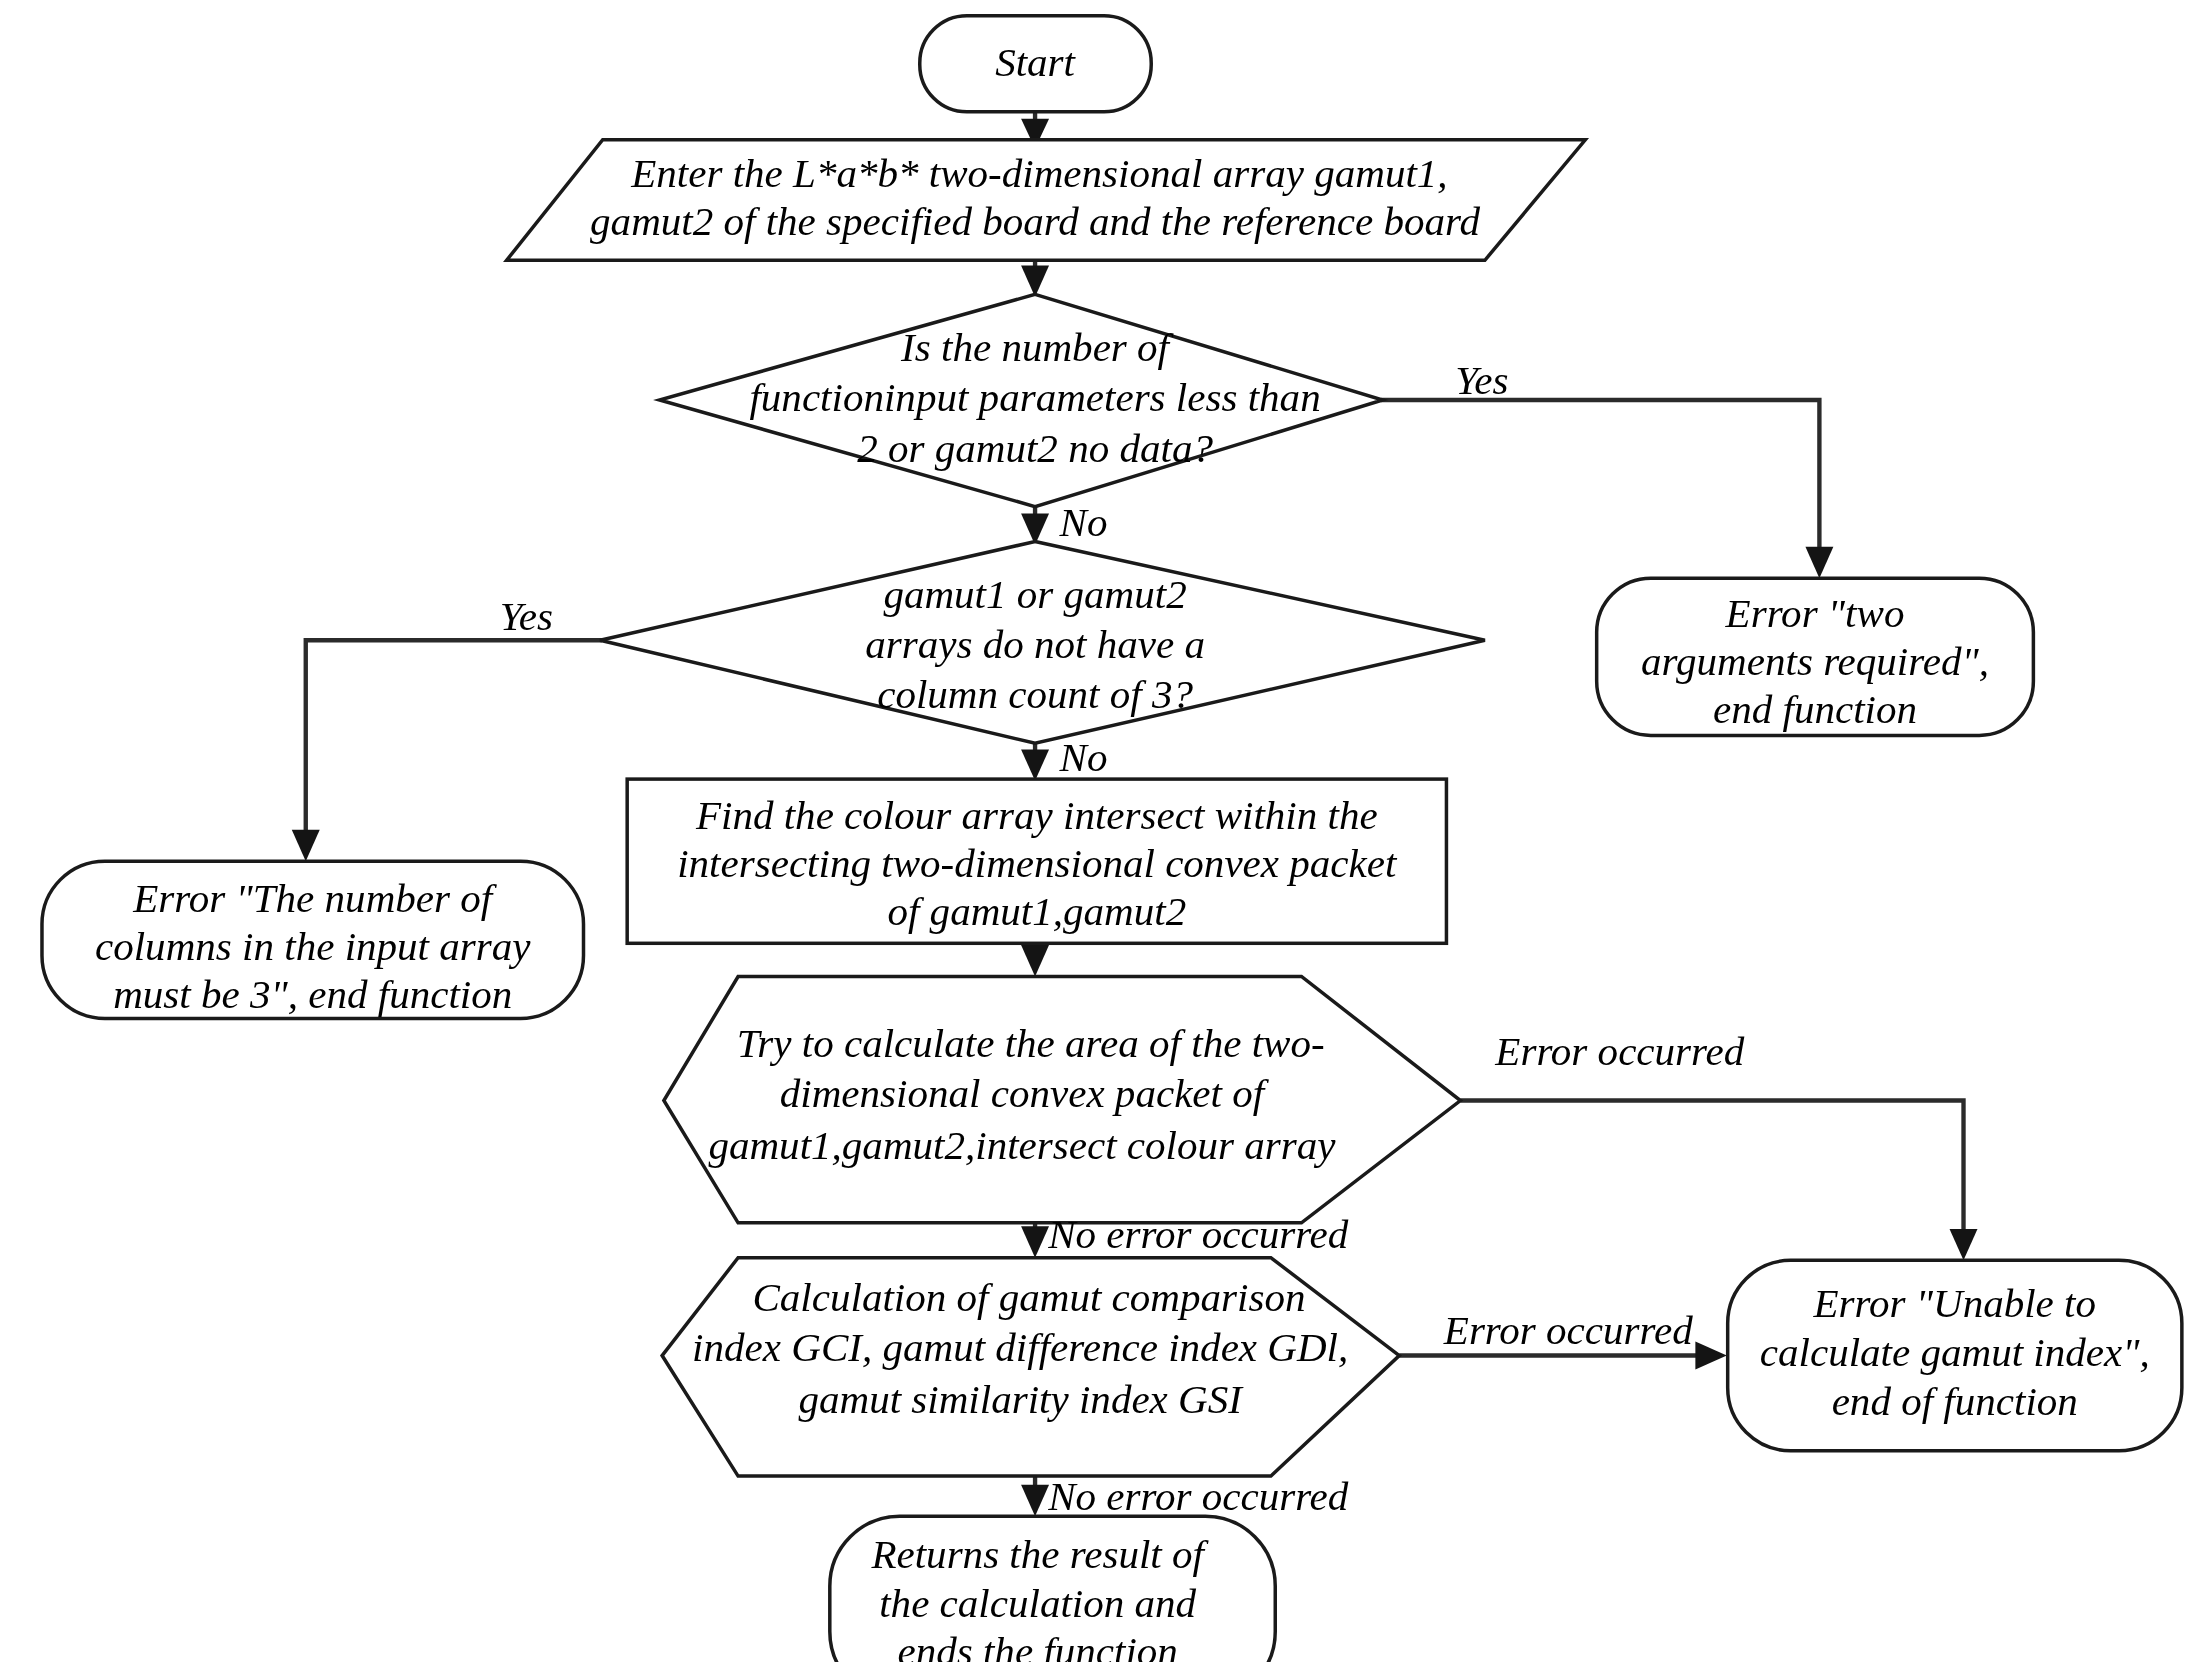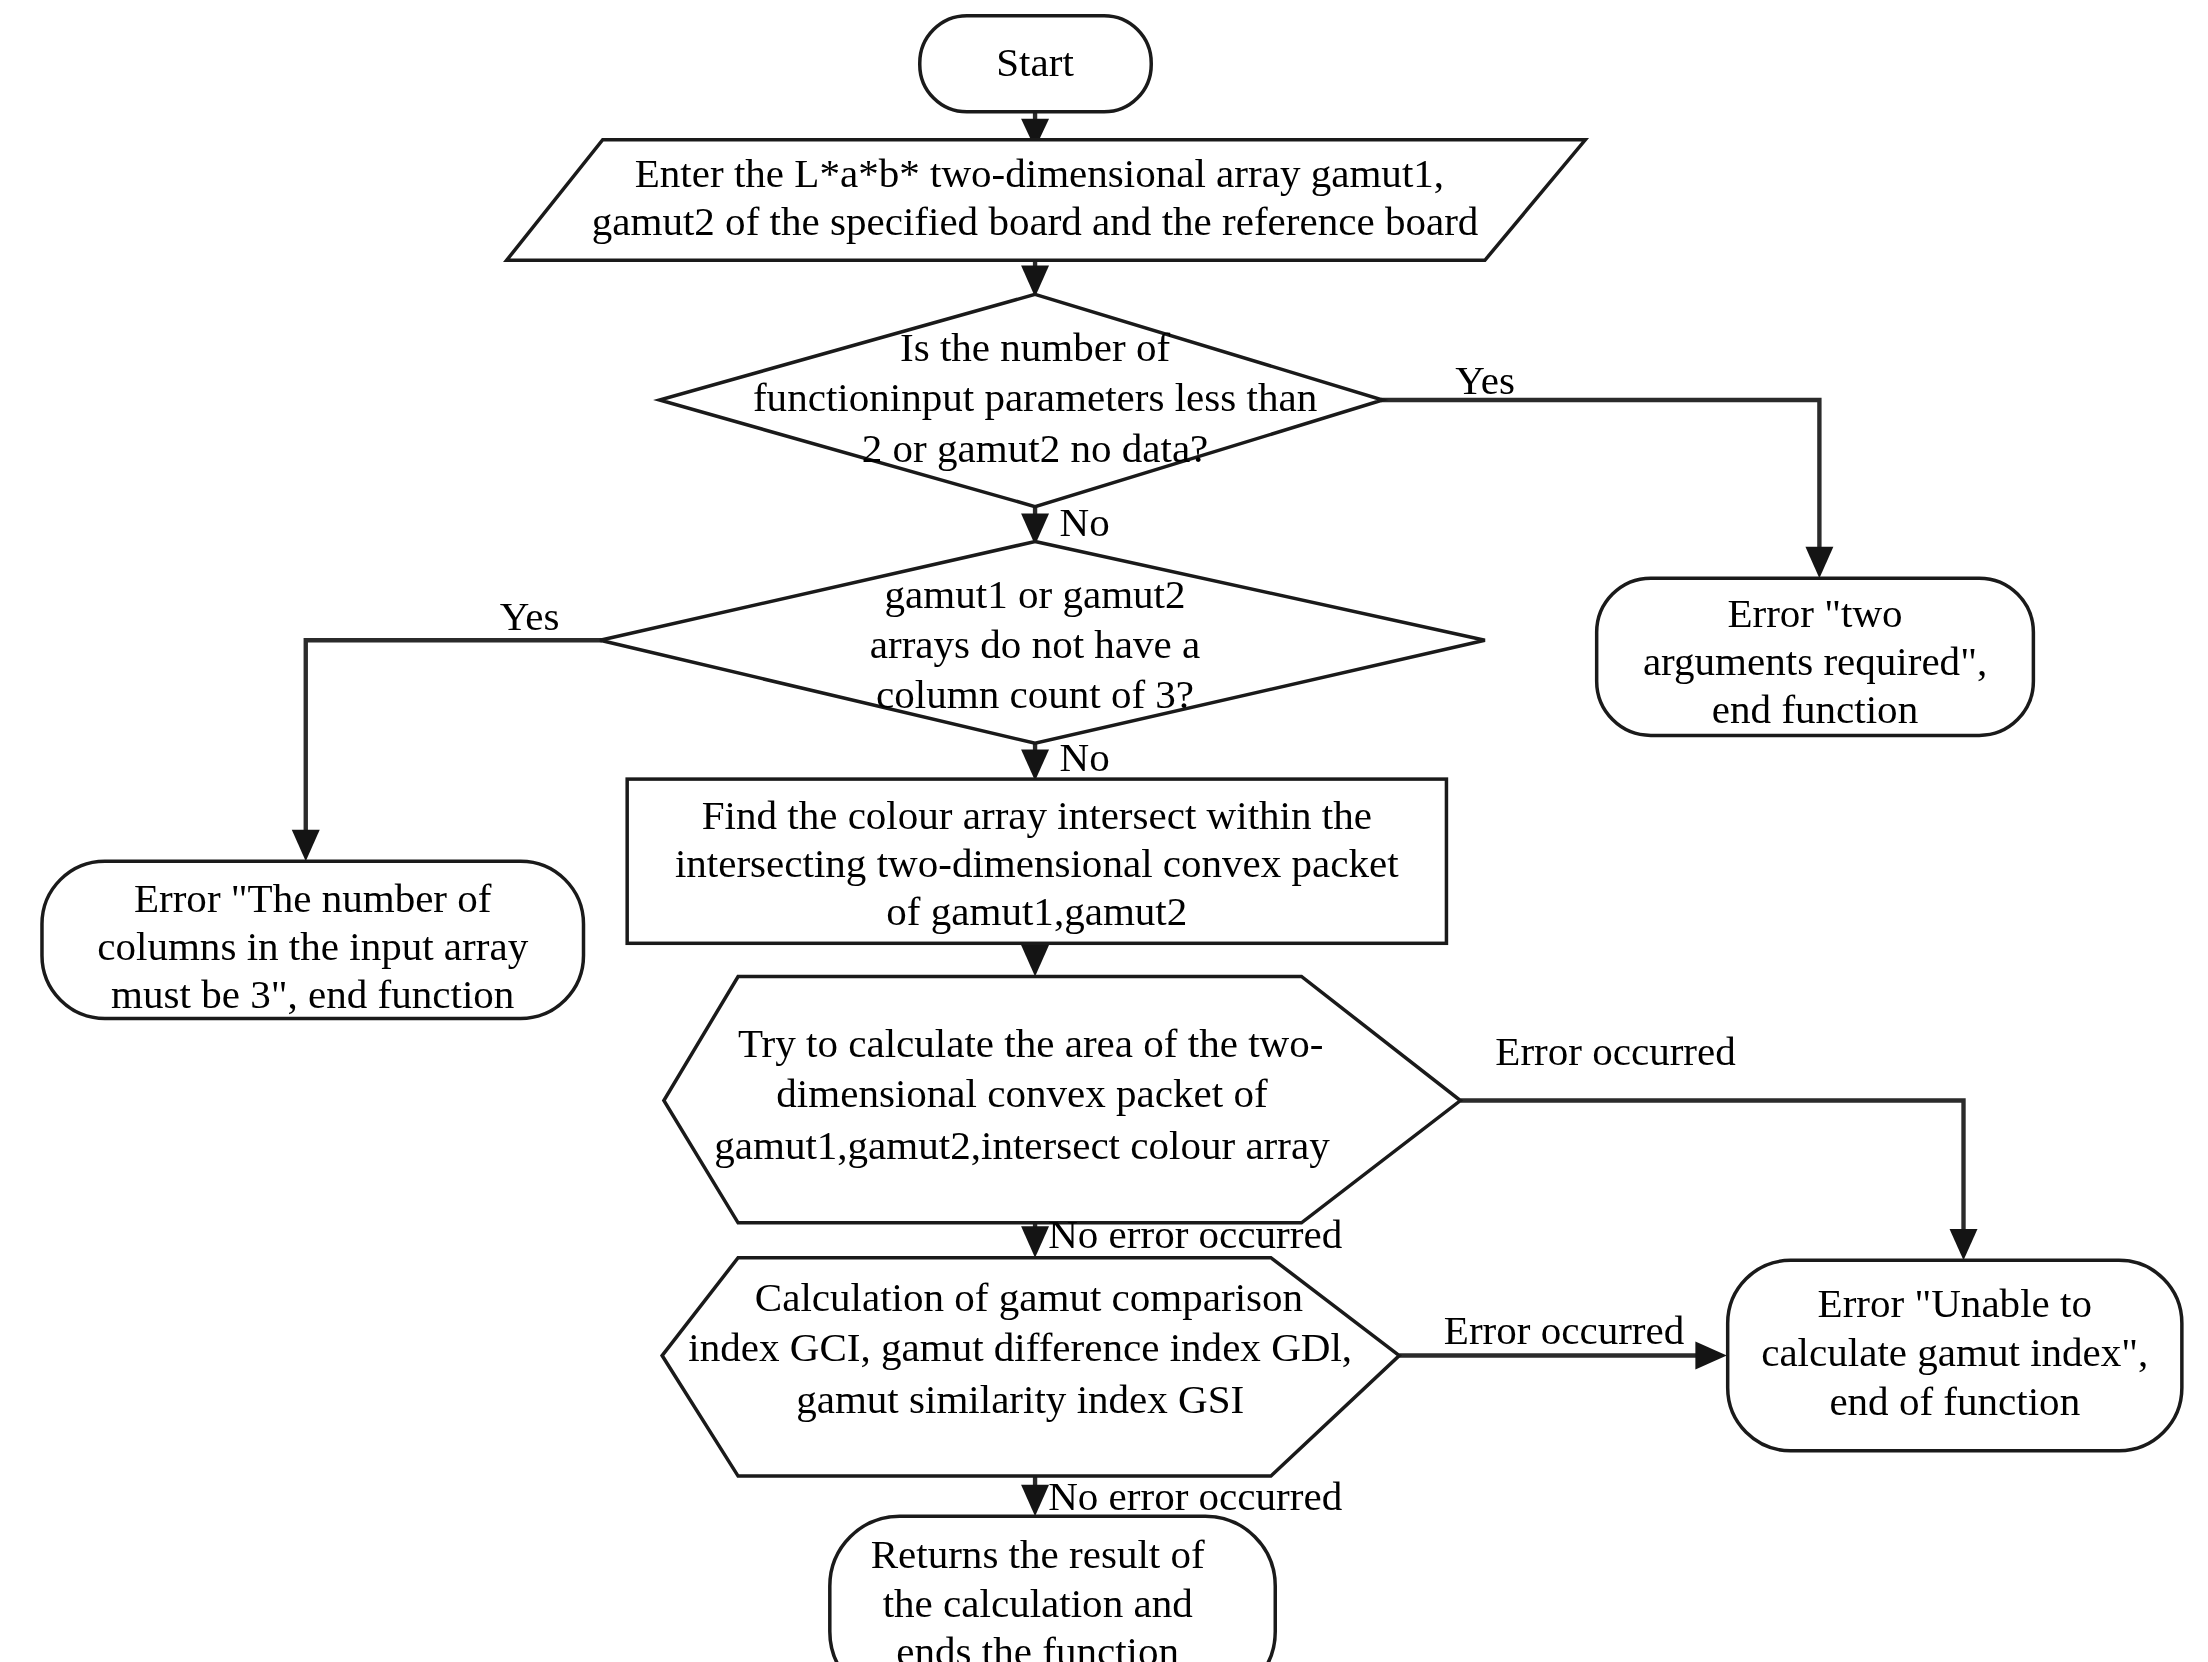--- a/index.html
+++ b/index.html
@@ -10,20 +10,21 @@
   body {
     width: 2209px;
     height: 1663px;
     font-family: "Liberation Serif", "DejaVu Serif", serif;
     overflow: hidden;
   }
   #flowchart-root {
     position: relative;
     width: 2064px;
     height: 1663px;
+    font-style: italic;
   }
   svg.chart {
     display: block;
     width: 2209px;
     height: 1663px;
   }
   .shape-outline {
     fill: #ffffff;
     stroke: #1a1a1a;
     stroke-width: 4;

